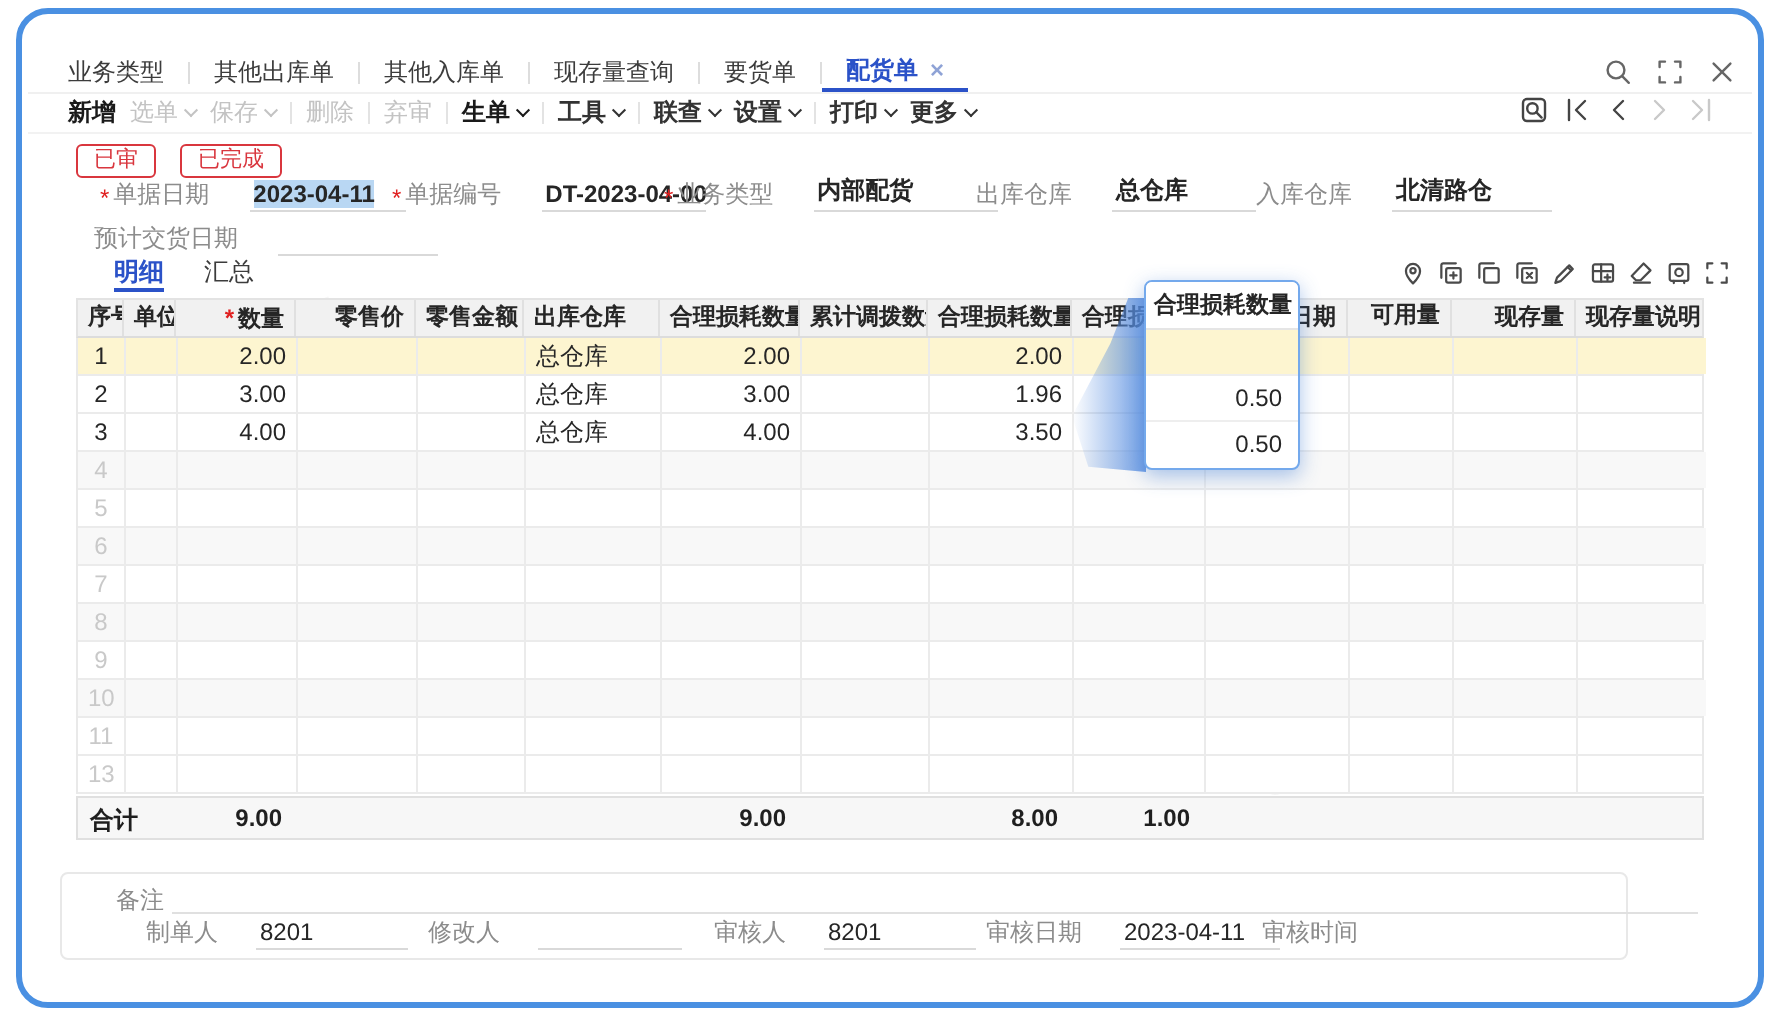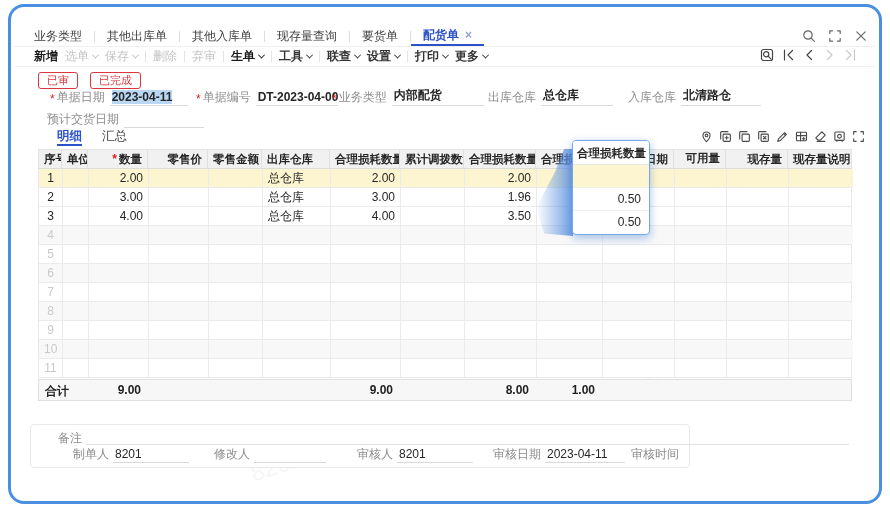--- a/index.html
+++ b/index.html
@@ -44,21 +44,21 @@
   
   .badges { position:absolute; left:38px; top:72px; display:flex; gap:12px; }
   .badge { font-size:11px; color:#d9363e; border:1px solid #d9363e; border-radius:3px;
     padding:1px 8px; line-height:13px; background:#fff; }
 
   
   .fld { position:absolute; display:flex; align-items:flex-end; font-size:12px; height:17px; }
   .req { color:#e02020; margin-right:2px; font-size:12px; }
   .flabel { color:#8c8c8c; margin-right:5px; white-space:nowrap; }
   .fval { display:inline-block; border-bottom:1px solid #d9d9d9; color:#262626; font-weight:600;
-    padding:0 2px 1px 2px; white-space:nowrap; overflow:hidden; }
+    padding:0 2px 1px 2px; white-space:nowrap; overflow:hidden;margin-left:15px; }
   .fval .seltext { background:#b9d7f3; }
 
   
   .dtabs { position:absolute; left:57px; top:128px; display:flex; gap:20px; font-size:12.5px; height:18px; }
   .dtab { color:#3c3c3c; cursor:pointer; padding-bottom:3px; }
   .dtab.active { color:#2b52c8; font-weight:bold; border-bottom:2px solid #2b52c8; }
 
   
   .grid-icons { position:absolute; left:700px; top:130px; display:flex; gap:6px; color:#4a4a4a; }
   .grid-icons .ic { width:13px; height:13px; cursor:pointer; }
@@ -90,21 +90,21 @@
     border:1px solid #74a9ec; border-radius:4px; overflow:hidden;
     box-shadow:0 3px 10px rgba(63,123,211,.45); }
   .popup .ptitle { height:24px; line-height:24px; font-size:11.5px; font-weight:700; color:#262626;
     padding:0 4px; border-bottom:1px solid #e5e5e5; background:#fff; white-space:nowrap; }
   .popup .pcell { height:23px; line-height:22px; font-size:12px; color:#262626; text-align:right;
     padding:0 8px; border-bottom:1px solid #eee; }
   .popup .pcell:last-child { border-bottom:none; }
   .popup .pcell.hl { background:#fdf5d0; }
 
   
-  .footer { position:absolute; left:30px; top:424px; width:660px; height:44px;
+  .footer { position:absolute; left:30px; top:436px; width:784px; height:44px;
     border:1px solid #e8e8e8; border-radius:4px; background:#fff; }
   .note-row { position:absolute; left:0; top:3px; width:100%; height:17px; }
   .note-label { position:absolute; left:27px; top:2px; font-size:12px; color:#8c8c8c; }
   .note-line { position:absolute; left:55px; top:0; width:763px; height:17px; border-bottom:1px solid #e0e0e0; }
   .pers { position:absolute; top:22px; display:flex; align-items:flex-end; font-size:12px; height:16px; }
   .pers .flabel { margin-right:4px; }
 </style>
 </head>
 <body>
 
@@ -535,20 +535,36 @@
         <div class="td " style="width: 68px;"></div>
         <div class="td r" style="width: 70px;"></div>
         <div class="td r" style="width: 64px;"></div>
         <div class="td r" style="width: 72px;"></div>
         <div class="td r" style="width: 66px;"></div>
         <div class="td r" style="width: 72px;"></div>
         <div class="td r" style="width: 52px;"></div>
         <div class="td r" style="width: 62px;"></div>
         <div class="td " style="width: 64px;"></div>
       </div>
+      <div class="tr">
+        <div class="td c seqdim" style="width: 24px;">13</div>
+        <div class="td " style="width: 26px;"></div>
+        <div class="td r" style="width: 60px;"></div>
+        <div class="td r" style="width: 60px;"></div>
+        <div class="td r" style="width: 54px;"></div>
+        <div class="td " style="width: 68px;"></div>
+        <div class="td r" style="width: 70px;"></div>
+        <div class="td r" style="width: 64px;"></div>
+        <div class="td r" style="width: 72px;"></div>
+        <div class="td r" style="width: 66px;"></div>
+        <div class="td r" style="width: 72px;"></div>
+        <div class="td r" style="width: 52px;"></div>
+        <div class="td r" style="width: 62px;"></div>
+        <div class="td " style="width: 64px;"></div>
+      </div>
     </div>
     <div class="ttotal">
       <span style="left: 6px;">合计</span>
       <span style="right: 710px;">9.00</span>
       <span style="right: 458px;">9.00</span>
       <span style="right: 322px;">8.00</span>
       <span style="right: 256px;">1.00</span>
     </div>
   </div>
 

